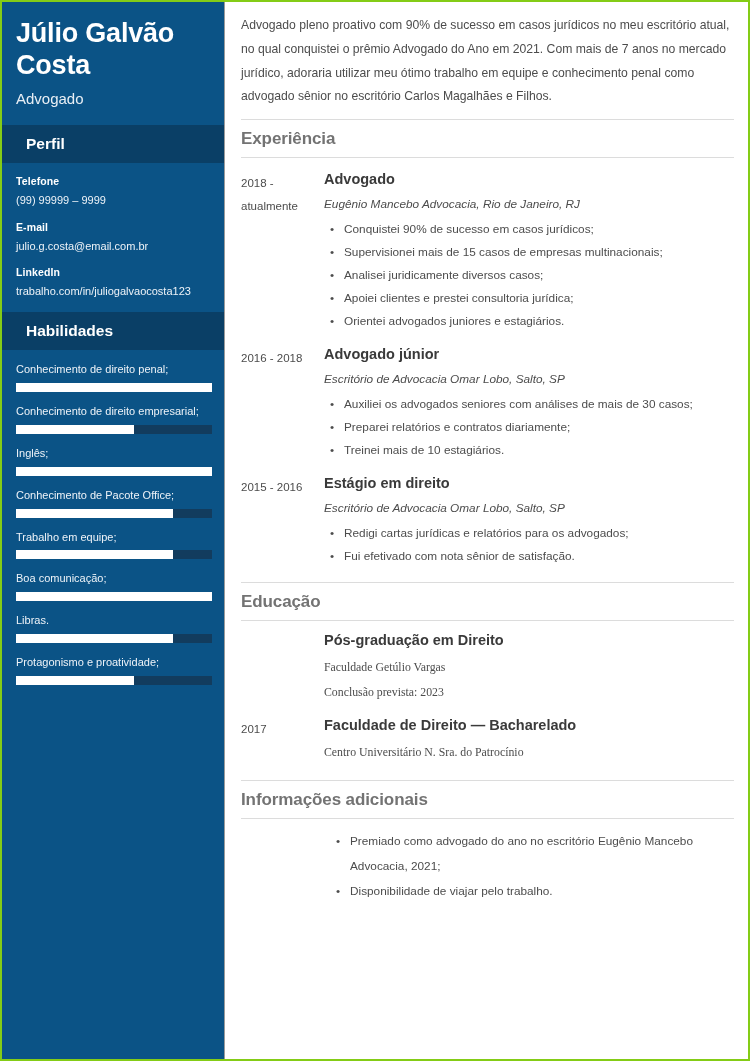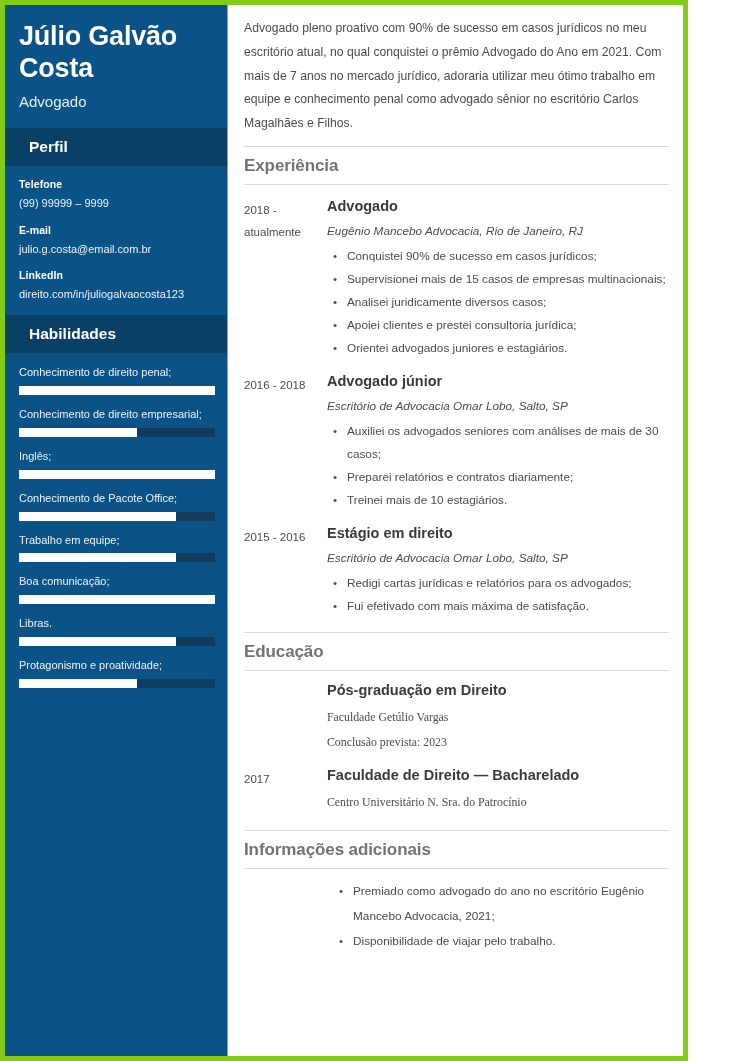--- a/index.html
+++ b/index.html
@@ -5,24 +5,24 @@
   html, body {
     margin: 0;
     padding: 0;
     background: #ffffff;
   }
   body {
     font-family: "Liberation Sans", sans-serif;
     -webkit-font-smoothing: antialiased;
   }
   .page {
-    width: 688px;
+    width: 750px;
     height: 1061px;
     box-sizing: border-box;
-    border: 5px solid #84cc16;
+    border: 2px solid #84cc16;
     display: flex;
     background: #ffffff;
     overflow: hidden;
     position: relative;
   }
 
   
   .sidebar {
     width: 223px;
     flex: 0 0 223px;
@@ -217,21 +217,21 @@
       <div class="contact-block">
         <div class="contact-label">Telefone</div>
         <div class="contact-value">(99) 99999 – 9999</div>
       </div>
       <div class="contact-block">
         <div class="contact-label">E-mail</div>
         <div class="contact-value">julio.g.costa@email.com.br</div>
       </div>
       <div class="contact-block">
         <div class="contact-label">LinkedIn</div>
-        <div class="contact-value">direito.com/in/juliogalvaocosta123</div>
+        <div class="contact-value">trabalho.com/in/juliogalvaocosta123</div>
       </div>
     </div>
 
     <div class="band">Habilidades</div>
 
     <div class="skills">
       <div class="skill">
         <div class="skill-name">Conhecimento de direito penal;</div>
         <div class="bar-track">
           <div class="bar-fill" style="width: 100%;"></div>
@@ -318,21 +318,21 @@
       </div>
     </div>
 
     <div class="entry">
       <div class="dates">2015 - 2016</div>
       <div class="entry-body">
         <h3 class="job-title">Estágio em direito</h3>
         <p class="org">Escritório de Advocacia Omar Lobo, Salto, SP</p>
         <ul class="bullets">
           <li>Redigi cartas jurídicas e relatórios para os advogados;</li>
-          <li>Fui efetivado com mais máxima de satisfação.</li>
+          <li>Fui efetivado com nota sênior de satisfação.</li>
         </ul>
       </div>
     </div>
 
     <div class="sec-spacer"></div>
 
     <div class="sec-head">
       <h2 class="sec-title">Educação</h2>
     </div>
 

